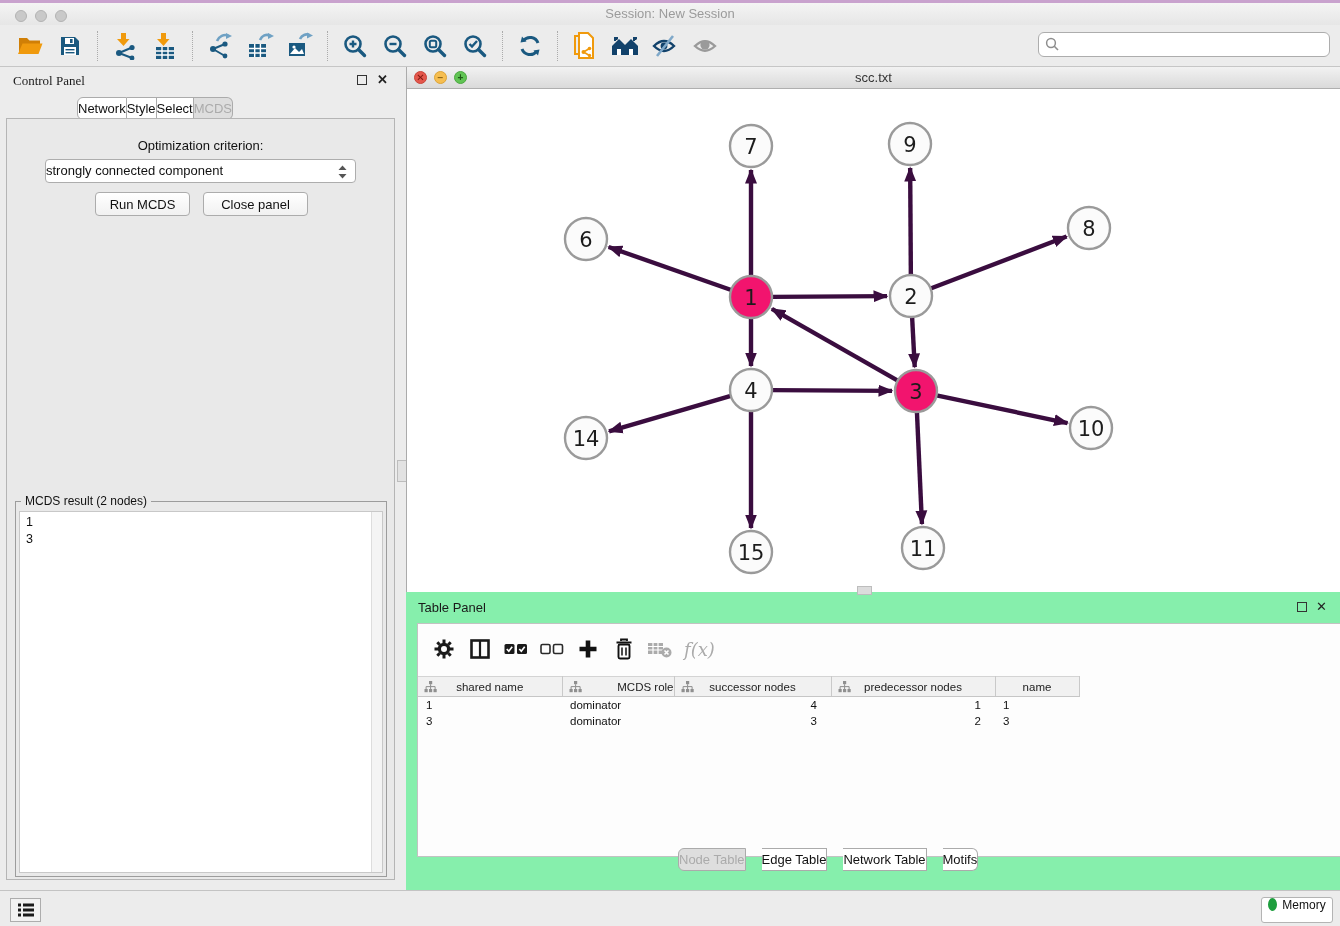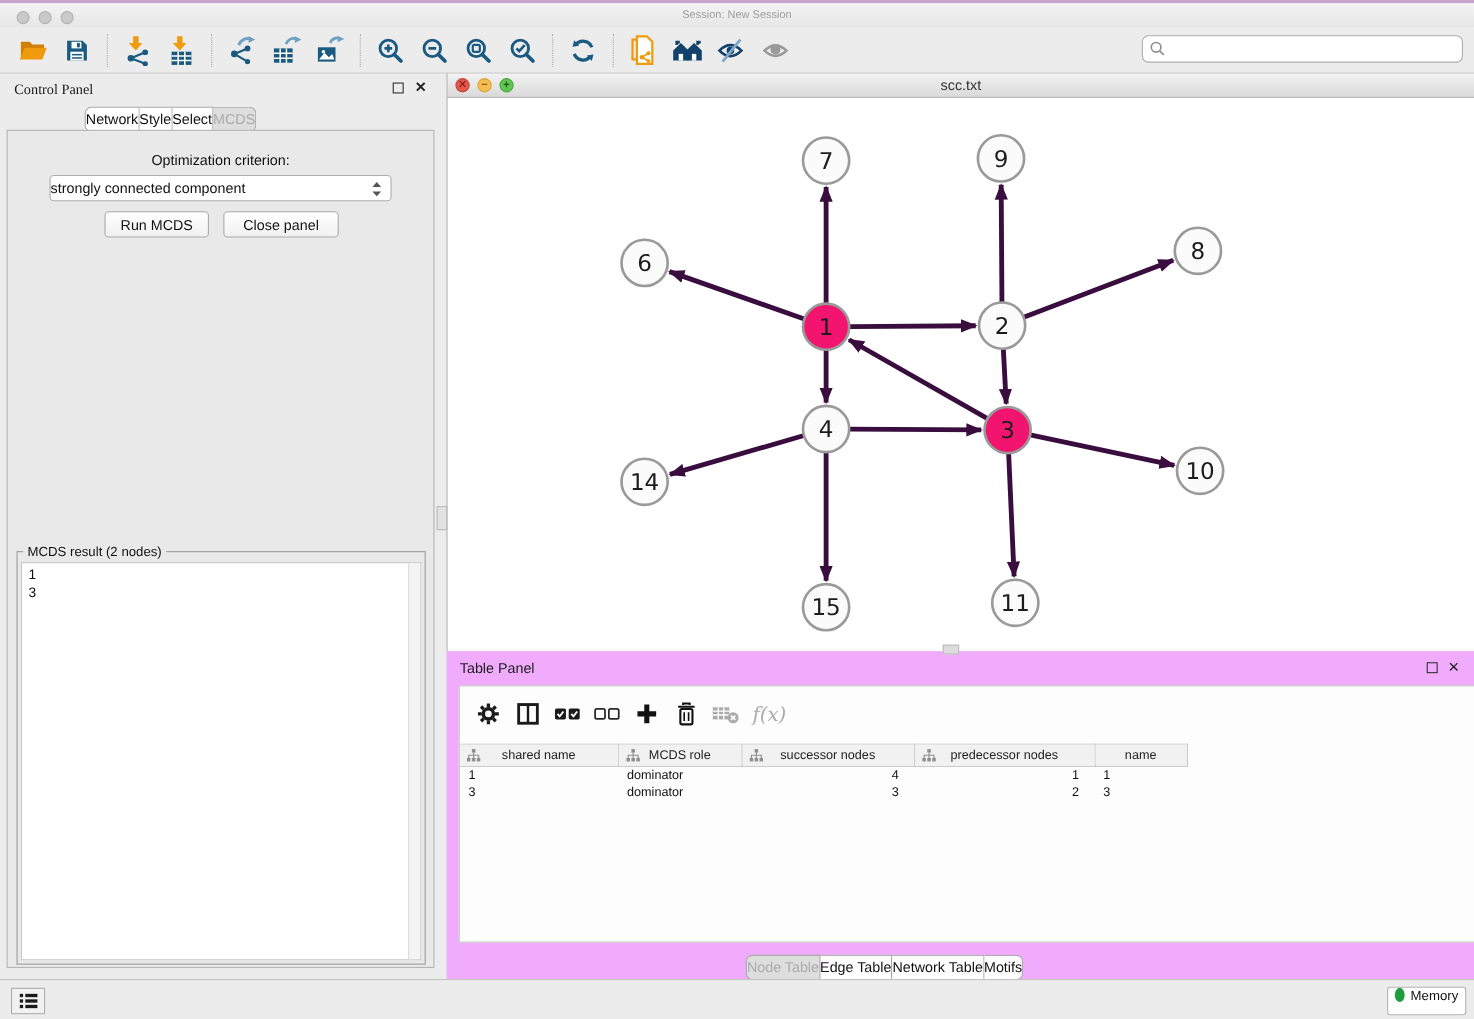--- a/index.html
+++ b/index.html
@@ -4,21 +4,21 @@
 <style>
   * { margin:0; padding:0; box-sizing:border-box; }
   html,body { width:1340px; height:926px; overflow:hidden; }
   body { font-family:"Liberation Sans","DejaVu Sans",sans-serif; background:#ECECEC; position:relative; }
   .abs { position:absolute; }
 
   
   #desktop-strip { left:0; top:0; width:1340px; height:3px; background:#C9A2CE; }
   #titlebar { left:0; top:3px; width:1340px; height:22px; background:linear-gradient(#F4F4F4,#E6E6E6); }
   #titlebar .dot { position:absolute; top:7px; width:12px; height:12px; border-radius:50%; background:#C9C9C9; border:1px solid #B3B3B3; }
-  #win-title { width:100%; text-align:center; line-height:22px; font-size:10px; color:#9B9B9B; }
+  #win-title { width:100%; text-align:center; line-height:22px; font-size:13px; color:#9B9B9B; }
 
   
   #toolbar { left:0; top:25px; width:1340px; height:42px; background:#ECECEC; border-bottom:1px solid #C6C6C6; display:flex; align-items:center; padding-left:10px; }
   .tbtn { width:36px; height:34px; border:none; background:transparent; display:flex; align-items:center; justify-content:center; margin:0 2px; }
   .tsep { width:0; height:30px; border-left:1px dotted #ABABAB; margin:0 7px; }
   #search-wrap { position:absolute; right:10px; top:7px; }
   #search-input { width:292px; height:25px; border:1px solid #ADADAD; border-radius:6px; background:#FFF; padding-left:24px; font-size:13px; outline:none; }
   #search-icon { position:absolute; left:7px; top:5px; }
 
   
@@ -55,33 +55,33 @@
   #net-titlebar { position:absolute; left:0; top:0; width:100%; height:22px; background:linear-gradient(#F2F2F2,#DADADA); border-bottom:1px solid #AFAFAF; }
   .traffic { position:absolute; top:4px; width:13px; height:13px; border-radius:50%; font-size:10px; font-weight:bold; text-align:center; line-height:12px; }
   #net-close { left:7px;  background:#E4574C; border:1px solid #C84439; color:#7E1710; }
   #net-min   { left:27px; background:#F6BE50; border:1px solid #DCA437; color:#8A6414; }
   #net-zoom  { left:47px; background:#61C454; border:1px solid #4BA840; color:#1E5B17; }
   #net-title { width:100%; text-align:center; line-height:21px; font-size:13px; color:#333; }
   #net-canvas { position:absolute; left:0; top:22px; width:933px; height:503px; background:#FFF; }
   #h-grip { left:857px; top:586px; width:15px; height:9px; background:#DCDCDC; border:1px solid #BDBDBD; z-index:5; }
 
   
-  #table-panel { left:406px; top:592px; width:934px; height:298px; background:#f0abfc; }
+  #table-panel { left:406px; top:592px; width:934px; height:298px; background:#86efac; }
   #tp-title { position:absolute; left:12px; top:8px; font-size:13px; color:#1A1A1A; }
   #tp-float { right:33px; top:10px; } #tp-close { right:13px; top:7px; }
   #tp-box { position:absolute; left:11px; top:31px; width:1016px; height:234px; background:#FDFDFD; border:1px solid #C2C2C2; }
   #tp-toolbar { position:absolute; left:8px; top:5px; height:40px; display:flex; align-items:center; }
   .tpbtn { width:34px; height:32px; border:none; background:transparent; display:flex; align-items:center; justify-content:center; margin:0 1px; }
   #fx-label { font-family:"DejaVu Serif",serif; font-style:italic; font-size:18px; color:#ABABAB; margin-left:6px; }
   #node-table { position:absolute; left:0; top:52px; border-collapse:collapse; table-layout:fixed; }
   #node-table th { height:20px; background:#F1F1F1; border-top:1px solid #D4D4D4; border-bottom:1px solid #C6C6C6; border-right:1px solid #C9C9C9; font-size:11.5px; font-weight:normal; color:#222; position:relative; }
   #node-table th .hicon { position:absolute; left:6px; top:4px; }
   #node-table td { height:16px; font-size:11.5px; color:#111; padding:0 4px 0 8px; }
   #node-table td.num { text-align:right; padding-right:14px; }
-  #tp-tabs { left:272px; top:276px; }
+  #tp-tabs { left:272px; top:256px;gap:16px; }
   
   #status-bar { left:0; top:890px; width:1340px; height:36px; background:#ECECEC; border-top:1px solid #C3C3C3; }
   #status-list-btn { position:absolute; left:10px; top:7px; width:31px; height:24px; background:#F2F2F2; border:1px solid #ADADAD; display:flex; align-items:center; justify-content:center; }
   #memory-btn { position:absolute; right:7px; top:6px; width:72px; height:26px; background:#FFF; border:1px solid #B4B4B4; border-radius:3px; display:flex; align-items:flex-start; justify-content:center; font-size:12px; color:#111; font-family:inherit; }
   #memory-dot { width:9px; height:13px; border-radius:50%; background:#1E9E3E; margin-right:5px; }
 
   
   .node-label { font-family:"DejaVu Sans",sans-serif; font-size:21px; fill:#1C1C1C; text-anchor:middle; }
 </style>
 </head>
@@ -419,21 +419,21 @@
           <tr id="nt-head">
             <th style="width: 144px;"><svg class="hicon" width="13" height="12" viewBox="0 0 13 12">
                 <g fill="#8F8F8F">
                   <rect x="5" y="0" width="3.2" height="3.2"></rect>
                   <rect x="0.5" y="8" width="3.2" height="3.2"></rect>
                   <rect x="5" y="8" width="3.2" height="3.2"></rect>
                   <rect x="9.5" y="8" width="3.2" height="3.2"></rect>
                 </g>
                 <path d="M6.6 3.2 V5.6 M2.1 8 V5.6 H11.1 V8 M6.6 5.6 V8" stroke="#8F8F8F" fill="none"></path>
               </svg><span>shared name</span></th>
-            <th style="width: 112px;"><svg class="hicon" width="13" height="12" viewBox="0 0 13 12">
+            <th style="width: 112px; text-align: right;"><svg class="hicon" width="13" height="12" viewBox="0 0 13 12">
                 <g fill="#8F8F8F">
                   <rect x="5" y="0" width="3.2" height="3.2"></rect>
                   <rect x="0.5" y="8" width="3.2" height="3.2"></rect>
                   <rect x="5" y="8" width="3.2" height="3.2"></rect>
                   <rect x="9.5" y="8" width="3.2" height="3.2"></rect>
                 </g>
                 <path d="M6.6 3.2 V5.6 M2.1 8 V5.6 H11.1 V8 M6.6 5.6 V8" stroke="#8F8F8F" fill="none"></path>
               </svg><span>MCDS role</span></th>
             <th style="width: 157px;"><svg class="hicon" width="13" height="12" viewBox="0 0 13 12">
                 <g fill="#8F8F8F">

